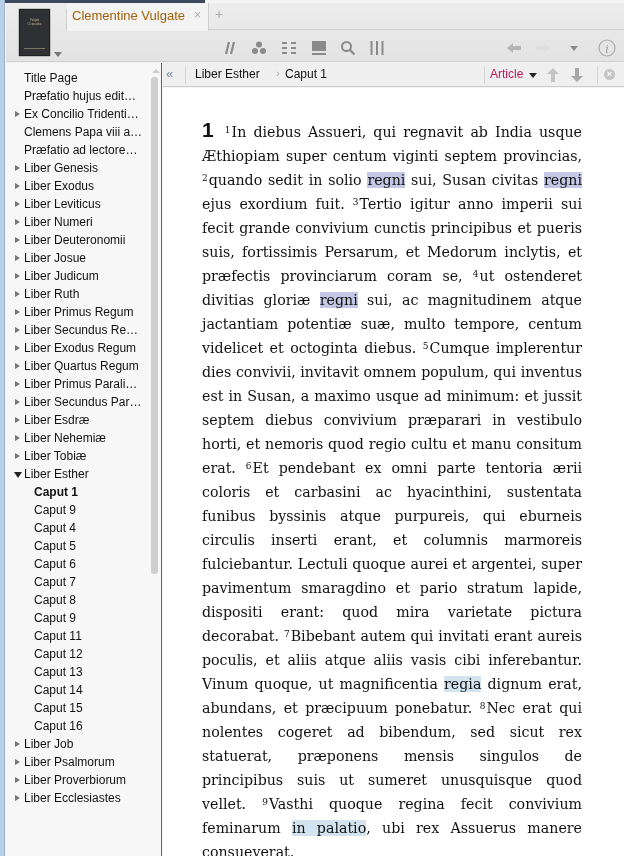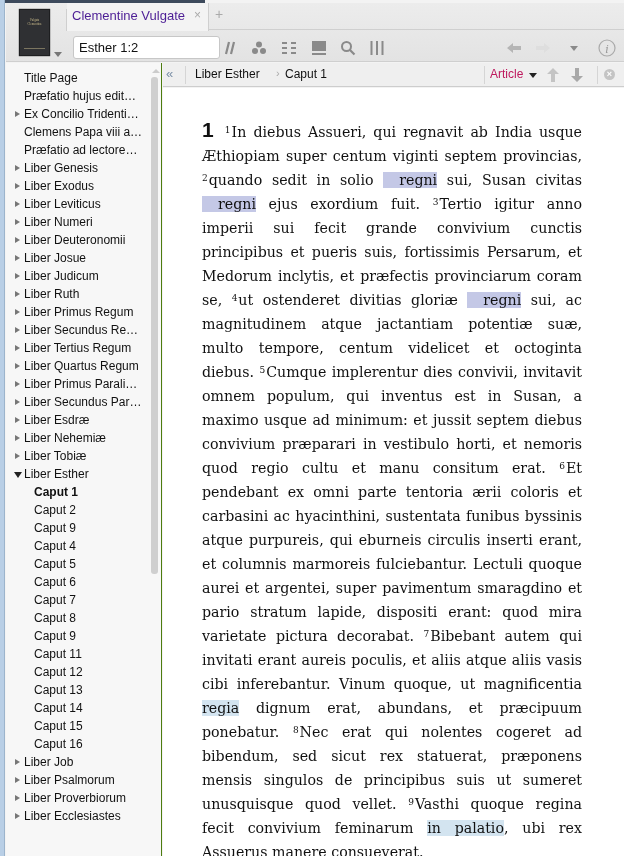--- a/index.html
+++ b/index.html
@@ -12,21 +12,21 @@
   
   .header { position: absolute; left: 6px; top: 3px; width: 618px; height: 59px; background: linear-gradient(#ececec, #e3e3e3); border-bottom: 1px solid #cfcfcf; }
   .cover { position: absolute; left: 13px; top: 6px; width: 31px; height: 47px; background: #2f3033; border: 1px solid #1d1e20; box-shadow: 0 0 1px #000; }
   .cover .t1 { position: absolute; top: 8px; left: 2px; right: 2px; font-size: 3px; color: #c8b98a; text-align: center; line-height: 4px; font-family: "Liberation Serif", serif; }
   .cover .t2 { position: absolute; bottom: 6px; left: 4px; right: 4px; height: 1px; background: #7b7560; }
   .cover-caret { position: absolute; left: 48px; top: 49px; width: 0; height: 0; border-left: 4px solid transparent; border-right: 4px solid transparent; border-top: 5px solid #777; }
   .vsep { position: absolute; left: 60px; top: 6px; width: 1px; height: 22px; background: #cfcfcf; }
 
   .tabrow { position: absolute; left: 61px; top: 0; right: 0; height: 27px; border-bottom: 1px solid #cfcfcf; }
   .tab { position: absolute; left: 0; top: 0; width: 142px; height: 28px; background: #f3f3f3; border-right: 1px solid #cfcfcf; }
-  .tab-label { position: absolute; left: 5px; top: 5px; font-size: 13px; color: #4c1d95; }
+  .tab-label { position: absolute; left: 5px; top: 5px; font-size: 13px; color: #a16207; }
   .tab-close { position: absolute; left: 127px; top: 5px; font-size: 12px; color: #aaa; }
   .tab-add { position: absolute; left: 148px; top: 3px; font-size: 14px; color: #aaa; }
 
   .refinput { position: absolute; left: 67px; top: 33px; width: 147px; height: 23px; background: #fff; border: 1px solid #c7c7c7; border-radius: 3px; padding: 3px 5px; font-size: 13px; color: #111; font-family: "Liberation Sans", sans-serif; }
 
   .tool { position: absolute; top: 35px; width: 20px; height: 20px; color: #888; display: flex; align-items: center; justify-content: center; }
   .tool svg { display: block; }
 
   
   .sidebar { position: absolute; left: 6px; top: 63px; width: 156px; height: 793px; background: #f7f7f7; border-right: 1px solid #4d7c0f; overflow: hidden; padding-left: 14px; }
@@ -52,21 +52,21 @@
   .article { position: absolute; left: 327px; top: 4px; font-size: 12px; color: #be185d; }
   .article-caret { position: absolute; left: 366px; top: 10px; width: 0; height: 0; border-left: 4px solid transparent; border-right: 4px solid transparent; border-top: 5px solid #222; }
   .nav-sep3 { position: absolute; left: 434px; top: 3px; width: 1px; height: 18px; background: #d5d5d5; }
   .closecirc { position: absolute; left: 441px; top: 6px; width: 11px; height: 11px; border-radius: 50%; background: #c4c4c4; color: #fff; font-size: 9px; line-height: 11px; text-align: center; font-weight: bold; }
 
   
   .reader { position: absolute; left: 163px; top: 88px; width: 461px; height: 768px; background: #fff; }
   .content { position: absolute; left: 39px; top: 30px; width: 380px; font-family: "DejaVu Serif", "Liberation Serif", serif; font-size: 14.2px; line-height: 24px; color: #111; text-align: justify; }
   .content .chap { font-family: "Liberation Sans", sans-serif; font-weight: bold; font-size: 21px; margin-right: 4px; }
   .content sup { font-size: 9px; vertical-align: 4px; line-height: 0; margin-right: 1px; }
-  .hl-strong { background: #c4c8e6; padding-left: 16px; }
+  .hl-strong { background: #c4c8e6; }
   .hl-soft { background: #d3e4f0; }
 </style>
 </head>
 <body>
 
 <div class="left-edge"></div>
 <div class="top-strip"></div>
 
 <div class="header">
   <div class="cover">
@@ -77,21 +77,20 @@
   <div class="vsep"></div>
 
   <div class="tabrow">
     <div class="tab">
       <span class="tab-label">Clementine Vulgate</span>
       <span class="tab-close">×</span>
     </div>
     <span class="tab-add">+</span>
   </div>
 
-  <input class="refinput" type="text" value="Esther 1:2" style="">
 
   <div class="tool" style="left:214px">
     <svg width="16" height="16" viewBox="0 0 16 16">
         <path d="M4 14 L7 2 M9 14 L12 2" stroke="#8a8a8a" stroke-width="2.2" fill="none"></path>
       </svg>
   </div>
   <div class="tool" style="left:243px">
     <svg width="16" height="16" viewBox="0 0 16 16">
         <circle cx="8" cy="4.5" r="3" fill="#8a8a8a"></circle>
         <circle cx="4" cy="11" r="3" fill="#8a8a8a"></circle>
@@ -208,21 +207,21 @@
       <div class="node">
         <span class="arrow"></span>
         <span class="lbl">Liber Primus Regum</span>
       </div>
       <div class="node">
         <span class="arrow"></span>
         <span class="lbl">Liber Secundus Re…</span>
       </div>
       <div class="node">
         <span class="arrow"></span>
-        <span class="lbl">Liber Tertius Regum</span>
+        <span class="lbl">Liber Exodus Regum</span>
       </div>
       <div class="node">
         <span class="arrow"></span>
         <span class="lbl">Liber Quartus Regum</span>
       </div>
       <div class="node">
         <span class="arrow"></span>
         <span class="lbl">Liber Primus Parali…</span>
       </div>
       <div class="node">
@@ -240,23 +239,20 @@
       <div class="node">
         <span class="arrow"></span>
         <span class="lbl">Liber Tobiæ</span>
       </div>
       <div class="node">
         <span class="arrow open"></span>
         <span class="lbl">Liber Esther</span>
       </div>
       <div class="node child bold">
         <span class="lbl">Caput 1</span>
-      </div>
-      <div class="node child">
-        <span class="lbl">Caput 2</span>
       </div>
       <div class="node child">
         <span class="lbl">Caput 9</span>
       </div>
       <div class="node child">
         <span class="lbl">Caput 4</span>
       </div>
       <div class="node child">
         <span class="lbl">Caput 5</span>
       </div>

